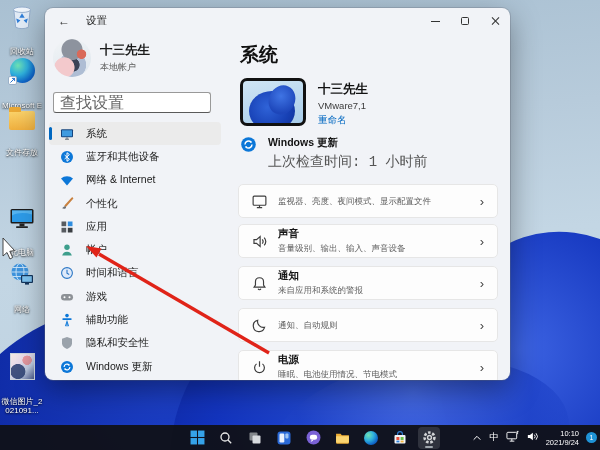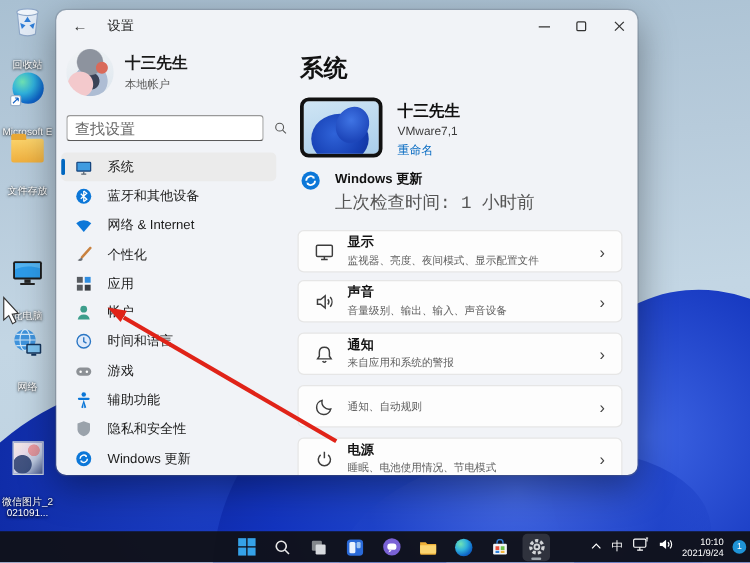--- a/index.html
+++ b/index.html
@@ -45,21 +45,21 @@
   .profile { position:absolute; left:8px; top:5px; display:flex; align-items:center; gap:9px; }
   .avatar { width:38px; height:38px; border-radius:50%; overflow:hidden; position:relative;
       background:radial-gradient(circle at 30% 75%,#f3c9cc 0 25%,transparent 27%),
                  radial-gradient(circle at 75% 40%,#d96a5a 0 12%,transparent 14%),
                  radial-gradient(circle at 50% 28%,#8d939e 0 30%,transparent 33%),
                  radial-gradient(circle at 52% 68%,#3a4256 0 20%,#aebdd4 22% 40%,transparent 42%),
                  linear-gradient(160deg,#f2f4f6,#dde6ee); }
   .p-name { font-size:12.5px; font-weight:bold; color:#1a1a1a; }
   .p-sub { font-size:9px; color:#5a5a5a; margin-top:2px; }
   .searchbox { position:absolute; left:8px; top:58px; width:158px; height:21px; background:#fff; border:1px solid #999; border-bottom:1.5px solid #5a5a5a; border-radius:3px; display:flex; align-items:center; }
-  .searchbox input { flex:1; border:none; outline:none; background:transparent; font-size:12px; color:#333; padding:0 4px 0 6px; font-family:Liberation Sans, sans-serif; }
+  .searchbox input { flex:1; border:none; outline:none; background:transparent; font-size:16px; color:#333; padding:0 4px 0 6px; font-family:Liberation Serif, serif; }
   .searchbox input::placeholder { color:#666; }
   .search-ico { margin-right:6px; display:flex; }
   .nav { position:absolute; left:4px; top:88px; right:7px; }
   .nav-item { height:23.3px; display:flex; align-items:center; border-radius:4px; position:relative; padding-left:11px; gap:12px; }
   .nav-item.sel { background:#ebebeb; }
   .nav-item.sel::before { content:""; position:absolute; left:0; top:5px; width:3px; height:13px; border-radius:2px; background:#0067c0; }
   .nav-lbl { font-size:10.5px; color:#1c1c1c; }
   .nav-ico { width:14px; height:14px; display:flex; }
 
   
@@ -350,21 +350,20 @@
 
       <div class="cards">
         <div class="card" style="top:0">
           <span class="card-ico">
               <svg viewBox="0 0 16 16" width="17" height="17" fill="none" stroke="#3d3d3d" stroke-width="1.1">
                 <rect x="2" y="3" width="12" height="8.5" rx="1"></rect>
                 <path d="M8 11.5v2M5.5 13.8h5"></path>
               </svg>
             </span>
           <span class="card-txt">
-            <div class="card-title">显示</div>
             <div class="card-sub">监视器、亮度、夜间模式、显示配置文件</div>
           </span>
           <span class="card-chev">›</span>
         </div>
         <div class="card" style="top:40px">
           <span class="card-ico">
               <svg viewBox="0 0 16 16" width="17" height="17" fill="none" stroke="#3d3d3d" stroke-width="1.1">
                 <path d="M2.8 6.2h2.4L8.6 3.4v9.2L5.2 9.8H2.8z"></path>
                 <path d="M10.6 6a3.2 3.2 0 0 1 0 4M12.4 4.4a5.6 5.6 0 0 1 0 7.2"></path>
               </svg>

